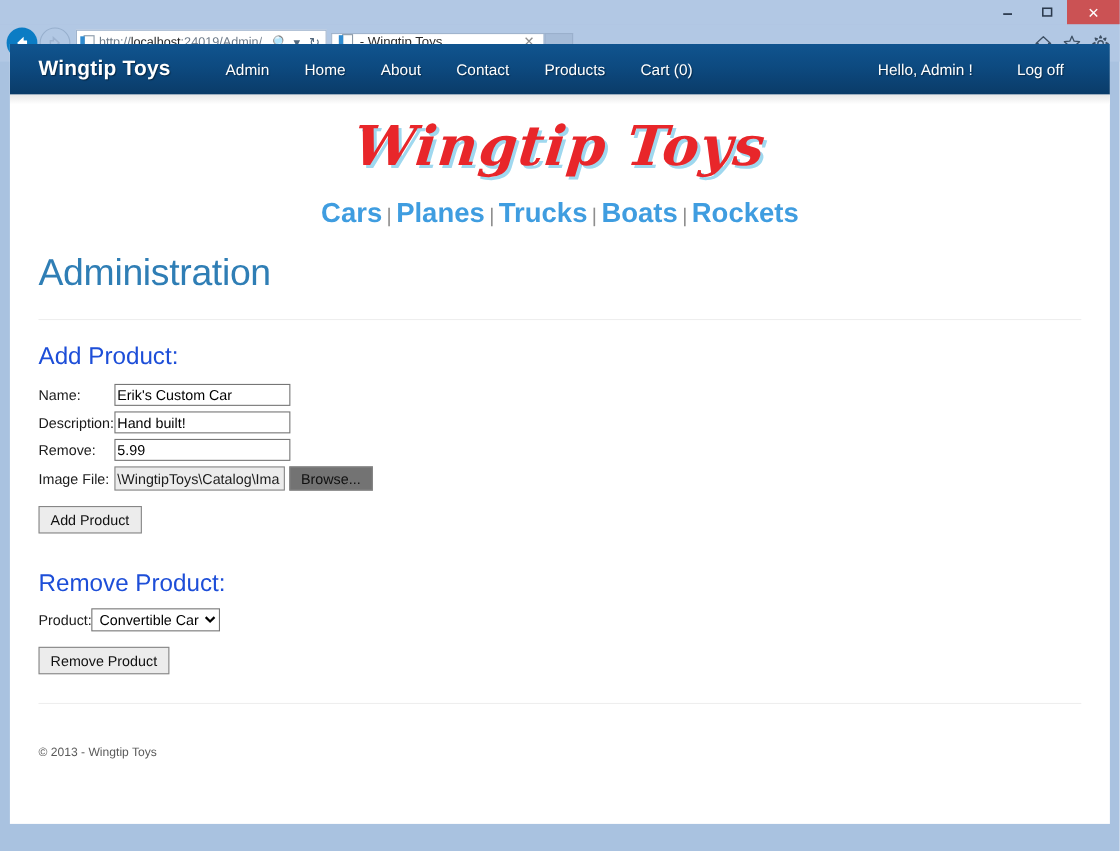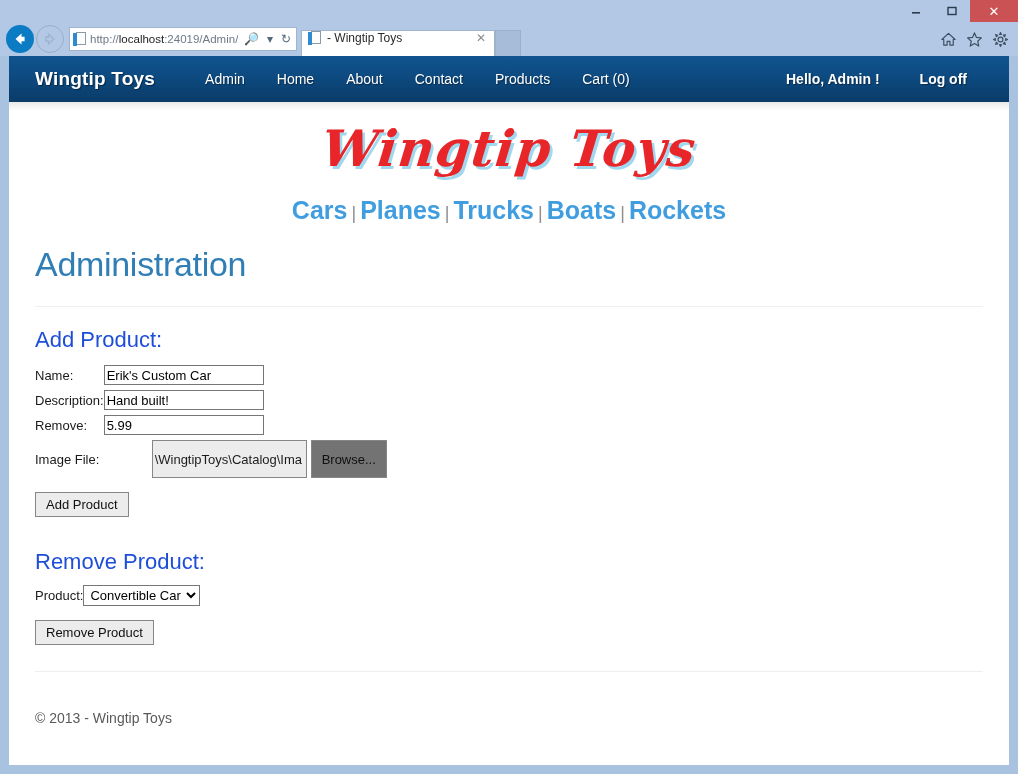--- a/index.html
+++ b/index.html
@@ -113,21 +113,21 @@
   #toolicons {
     margin-left: auto;
     display: flex; align-items: center; gap: 9px;
     padding-right: 9px;
     color: #3d4f63;
   }
 
   
   #viewport {
     position: absolute;
-    left: 9px; top: 56px;
+    left: 9px; top: 40px;
     width: 1000px; height: 709px;
     background: #ffffff;
     overflow: hidden;
   }
 
   
   #sitenav {
     height: 46px;
     background: linear-gradient(to bottom, #10548f 0%, #0d4a80 45%, #0a3b68 100%);
     display: flex; align-items: center;
@@ -139,21 +139,21 @@
     margin-right: 34px;
     letter-spacing: .2px;
     text-shadow: 1px 1px 1px rgba(0,0,0,.45);
   }
   .navlink {
     font-size: 14px;
     color: #ffffff;
     padding: 0 16px;
     text-shadow: 1px 1px 1px rgba(0,0,0,.4);
   }
-  #navright { margin-left: auto; display: flex; align-items: flex-end; font-weight: bold; }
+  #navright { margin-left: auto; display: flex; align-items: flex-end; }
   #navright .navlink { padding: 0 20px; }
 
   #navshadow {
     height: 9px;
     background: linear-gradient(to bottom, #e8e8e8 0%, #ffffff 100%);
   }
 
   
   #logowrap { text-align: center; padding: 8px 0 0 0; }
   #logo {
@@ -219,23 +219,22 @@
     font-family: "Liberation Sans", sans-serif;
     font-size: 13px;
     height: 21px;
     padding: 0 2px;
     border: 1px solid #767676;
     background: #ffffff;
     color: #000;
   }
   .fileinput {
     display: inline-flex; align-items: stretch;
-    height: 38px;
+    height: 22px;
     font-size: 13px;
-    margin-left: 48px;
   }
   .fileinput .fname {
     width: 155px;
     border: 1px solid #868686;
     background: #ececec;
     color: #1c1c1c;
     padding: 1px 2px;
     overflow: hidden; white-space: nowrap;
     display: flex; align-items: center;
   }
@@ -251,21 +250,21 @@
     font-family: "Liberation Sans", sans-serif;
     font-size: 13px;
     background: #ececec;
     border: 1px solid #868686;
     padding: 4px 10px;
     color: #101010;
     margin-top: 9px;
   }
 
   #footer { margin-top: 26px; }
-  #footer .fnote { font-size: 14px; color: #5a5a5a; padding-top: 18px; }
+  #footer .fnote { font-size: 11px; color: #5a5a5a; padding-top: 18px; }
 </style>
 </head>
 <body>
 
 <div id="window">
 
   <div id="titlebar">
     <div class="winbtn">
       <svg width="12" height="12" viewBox="0 0 12 12">
         <rect x="2" y="7" width="8" height="1.6" fill="#2b3a4d"></rect>

